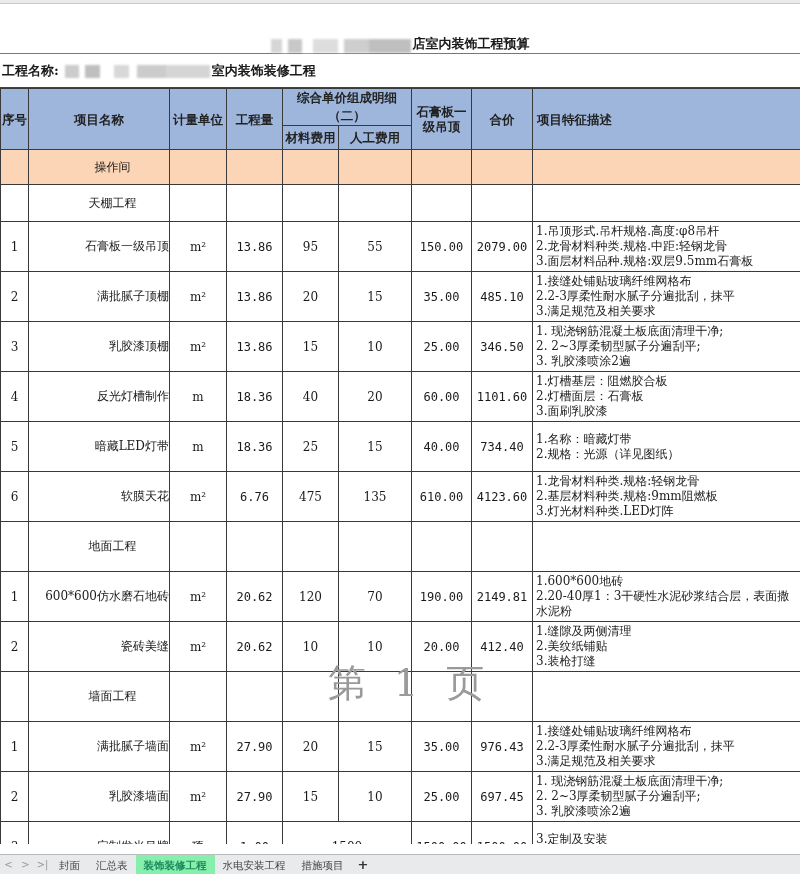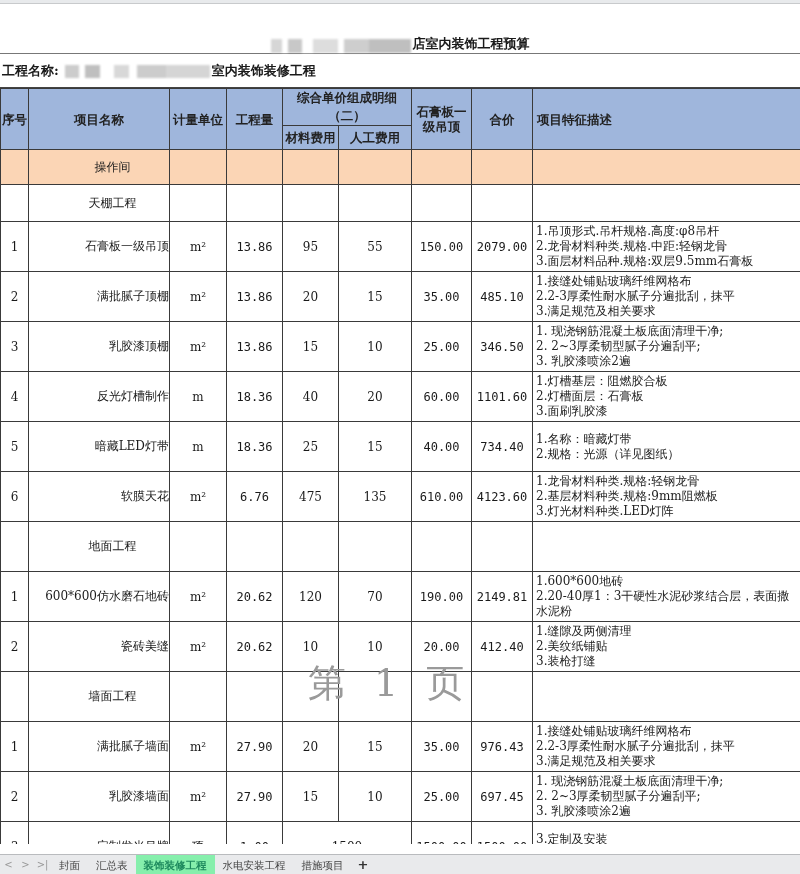--- a/index.html
+++ b/index.html
@@ -20,21 +20,21 @@
   table.grid td, table.grid th { border: 1px solid #3a3a3a; font-size: 12px; font-weight: normal; overflow: hidden; }
   th { background: #9fb6dc; font-family: "DejaVu Sans", "Liberation Sans", sans-serif; font-size: 12.5px !important; font-weight: bold !important; color: #222; line-height: 15px; text-align: center; }
   th.desc { text-align: left; padding-left: 4px; }
   tr.section-orange td { background: #fbd5b5; }
   td.c { text-align: center; }
   td.l { text-align: right; padding-left: 3px; }
   td.cat { text-align: center; font-weight: bold; font-family: "DejaVu Sans", "Liberation Sans", sans-serif; font-size: 12.5px; padding-left: 27px; }
   td.desc { text-align: left; padding-left: 3px; font-size: 11.5px; line-height: 15px; white-space: pre-line; color: #222; margin-top: 40px; }
   td.num { font-family: "DejaVu Sans Mono", "Liberation Mono", monospace; font-size: 11.5px; text-align: center; }
 
-  .watermark { position: absolute; left: 308px; top: 654px; font-size: 38px; color: #9a9a9a; letter-spacing: 8px; font-family: "DejaVu Serif", serif; pointer-events: none; }
+  .watermark { position: absolute; left: 328px; top: 654px; font-size: 38px; color: #9a9a9a; letter-spacing: 8px; font-family: "DejaVu Serif", serif; pointer-events: none; }
 
   .tabbar { position: absolute; left: 0; top: 854px; width: 800px; height: 20px; background: #e9eaec; border-top: 1px solid #b9bbbe; display: flex; align-items: center; font-family: "DejaVu Sans", "Liberation Sans", sans-serif; font-size: 10.5px; color: #444; }
   .navbtn { width: 17px; text-align: center; color: #999; font-size: 10px; }
   .tab { padding: 0 8px; height: 20px; line-height: 20px; white-space: nowrap; }
   .tab.active { background: #86efac; color: #1e8a5e; font-weight: bold; }
   .tab-add { padding: 0 6px; font-weight: bold; font-size: 13px; color: #333; }
 </style>
 </head>
 <body>
 

